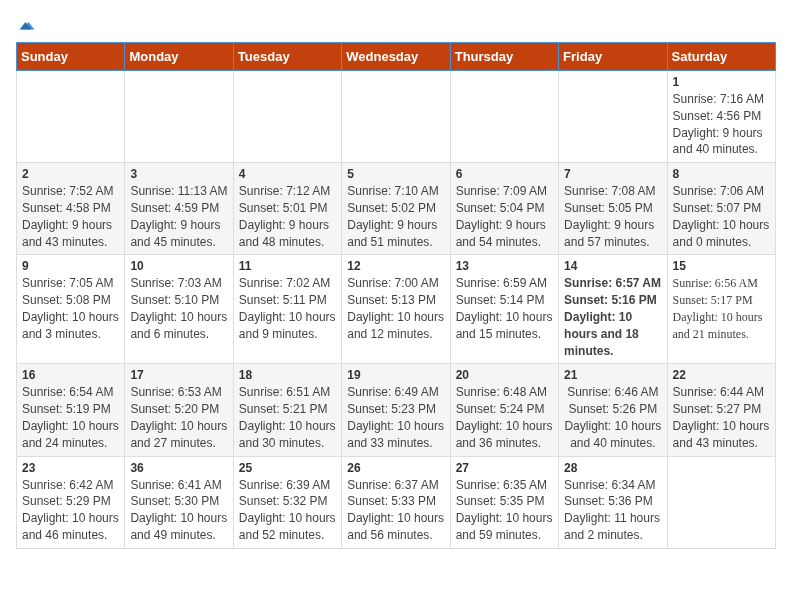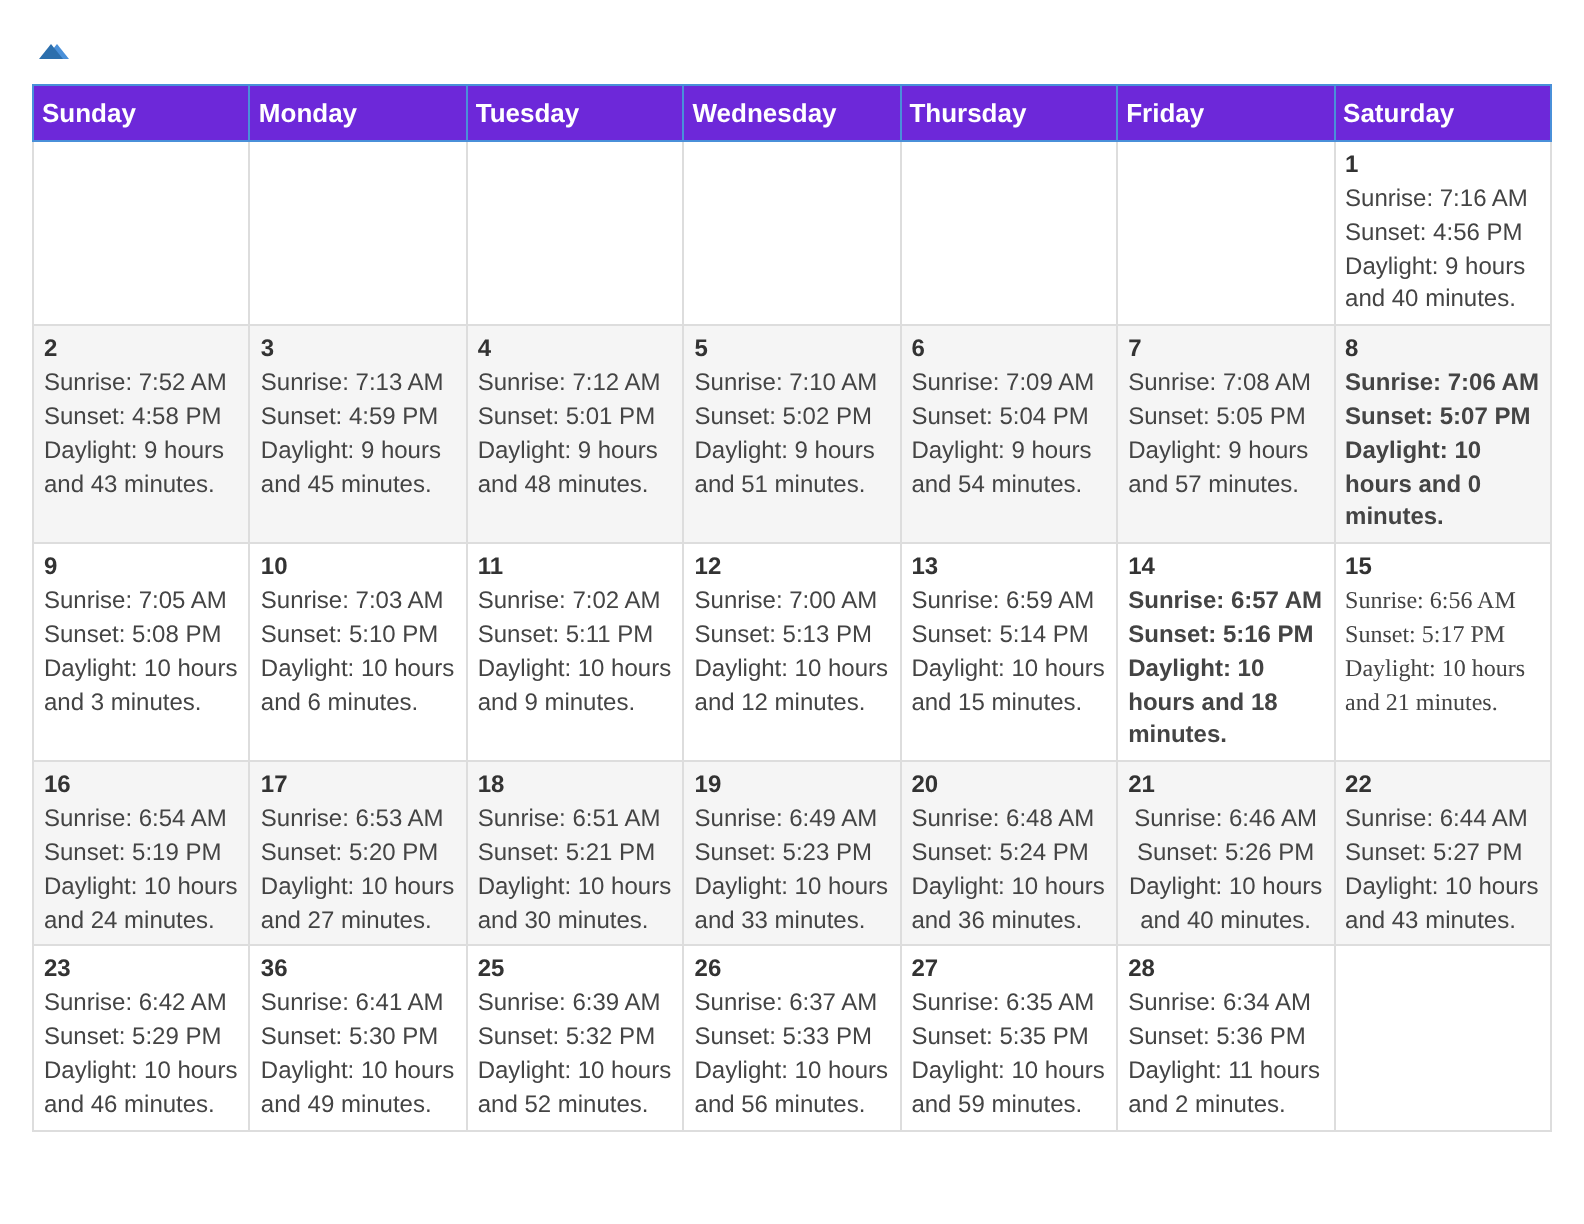--- a/index.html
+++ b/index.html
@@ -94,21 +94,21 @@
     .empty-cell {
       background: #f9f9f9;
     }
     tr:nth-child(even) td {
       background-color: #f5f5f5;
     }
     tr:nth-child(odd) td {
       background-color: #fff;
     }
     .calendar-table thead tr th {
-      background-color: #6d28d9;
+      background-color: #c2410c;
     }
   </style>
 </head>
 <body>
 
 <div class="header-area">
   <div class="logo-wrapper">
     <div class="logo-row">
       <span class="logo-text-general"></span>
       <svg class="logo-icon" viewBox="0 0 24 24">
@@ -153,21 +153,21 @@
       </tr>
       <tr>
         <td>
           <span class="day-number">2</span>
           <div class="day-info" style="white-space: pre-line;">Sunrise: 7:52 AM
 Sunset: 4:58 PM
 Daylight: 9 hours and 43 minutes.</div>
         </td>
         <td>
           <span class="day-number">3</span>
-          <div class="day-info" style="white-space: pre-line;">Sunrise: 7:13 AM
+          <div class="day-info" style="white-space: pre-line;">Sunrise: 11:13 AM
 Sunset: 4:59 PM
 Daylight: 9 hours and 45 minutes.</div>
         </td>
         <td>
           <span class="day-number">4</span>
           <div class="day-info" style="white-space: pre-line;">Sunrise: 7:12 AM
 Sunset: 5:01 PM
 Daylight: 9 hours and 48 minutes.</div>
         </td>
         <td>
@@ -183,21 +183,21 @@
 Daylight: 9 hours and 54 minutes.</div>
         </td>
         <td>
           <span class="day-number">7</span>
           <div class="day-info" style="white-space: pre-line;">Sunrise: 7:08 AM
 Sunset: 5:05 PM
 Daylight: 9 hours and 57 minutes.</div>
         </td>
         <td>
           <span class="day-number">8</span>
-          <div class="day-info" style="white-space: pre-line; font-weight: bold;">Sunrise: 7:06 AM
+          <div class="day-info" style="white-space: pre-line;">Sunrise: 7:06 AM
 Sunset: 5:07 PM
 Daylight: 10 hours and 0 minutes.</div>
         </td>
       </tr>
       <tr>
         <td>
           <span class="day-number">9</span>
           <div class="day-info" style="white-space: pre-line;">Sunrise: 7:05 AM
 Sunset: 5:08 PM
 Daylight: 10 hours and 3 minutes.</div>

